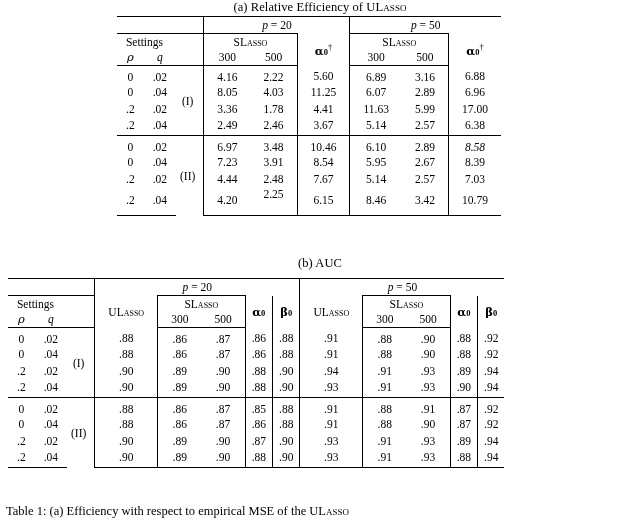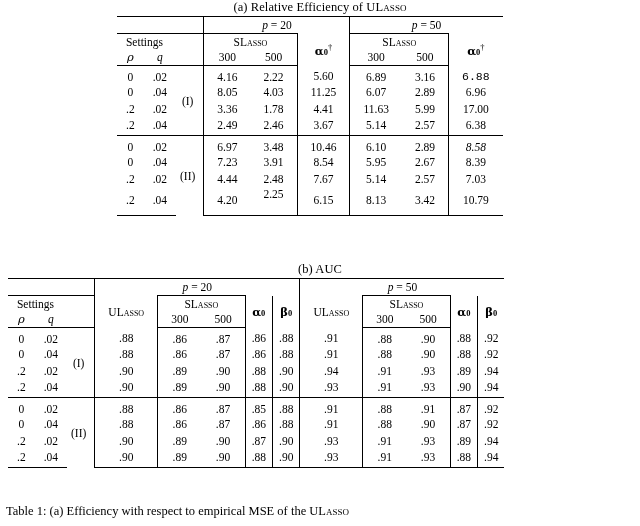--- a/index.html
+++ b/index.html
@@ -11,21 +11,21 @@
     -webkit-font-smoothing:antialiased;
   }
   .page{position:relative;width:576px;height:526px;overflow:hidden;}
 
   .caption{
     text-align:center;
     font-size:12.5px;
     letter-spacing:.1px;
   }
   .cap-a{position:absolute;top:0px;left:0;width:640px;}
-  .cap-b{position:absolute;top:262px;left:0;width:640px;}
+  .cap-b{position:absolute;top:256px;left:0;width:640px;}
 
   table{
     border-collapse:collapse;
     font-size:11.5px;
   }
 
   
   .tbl-a{position:absolute;top:16px;left:117px;}
   .tbl-b{position:absolute;top:278px;left:8px;}
 
@@ -119,21 +119,21 @@
 
       <tr class="dr">
         <td class="pad" style="padding-top:4px;">0</td>
         <td class="pad" style="padding-top:4px;">.02</td>
         <td class="grp" rowspan="4">(I)</td>
         <td class="vl padw" style="padding-top:4px;">4.16</td>
         <td class="padw" style="padding-top:4px;">2.22</td>
         <td class="vl padw" style="padding-top:4px;">5.60</td>
         <td class="vl padw" style="padding-top:4px;">6.89</td>
         <td class="padw" style="padding-top:4px;">3.16</td>
-        <td class="vl padw" style="padding-top:4px;font-family:Liberation Mono, monospace;">6.88</td>
+        <td class="vl padw" style="padding-top:4px;">6.88</td>
       </tr>
       <tr class="dr">
         <td class="pad">0</td>
         <td class="pad">.04</td>
         <td class="vl padw">8.05</td>
         <td class="padw">4.03</td>
         <td class="vl padw">11.25</td>
         <td class="vl padw">6.07</td>
         <td class="padw">2.89</td>
         <td class="vl padw">6.96</td>
@@ -189,21 +189,21 @@
         <td class="vl padw">5.14</td>
         <td class="padw">2.57</td>
         <td class="vl padw">7.03</td>
       </tr>
       <tr class="dr rule-bot">
         <td class="pad" style="padding-bottom:4px;">.2</td>
         <td class="pad" style="padding-bottom:4px;">.04</td>
         <td class="vl padw" style="padding-bottom:4px;">4.20</td>
         <td class="padw" style="padding-bottom:15px;">2.25</td>
         <td class="vl padw" style="padding-bottom:4px;">6.15</td>
-        <td class="vl padw" style="padding-bottom:4px;">8.13</td>
+        <td class="vl padw" style="padding-bottom:4px;">8.46</td>
         <td class="padw" style="padding-bottom:4px;">3.42</td>
         <td class="vl padw" style="padding-bottom:4px;">10.79</td>
       </tr>
     </tbody>
   </table>
 
   <div class="caption cap-b">(b) AUC</div>
 
   <table class="tbl-b">
     <tbody>

